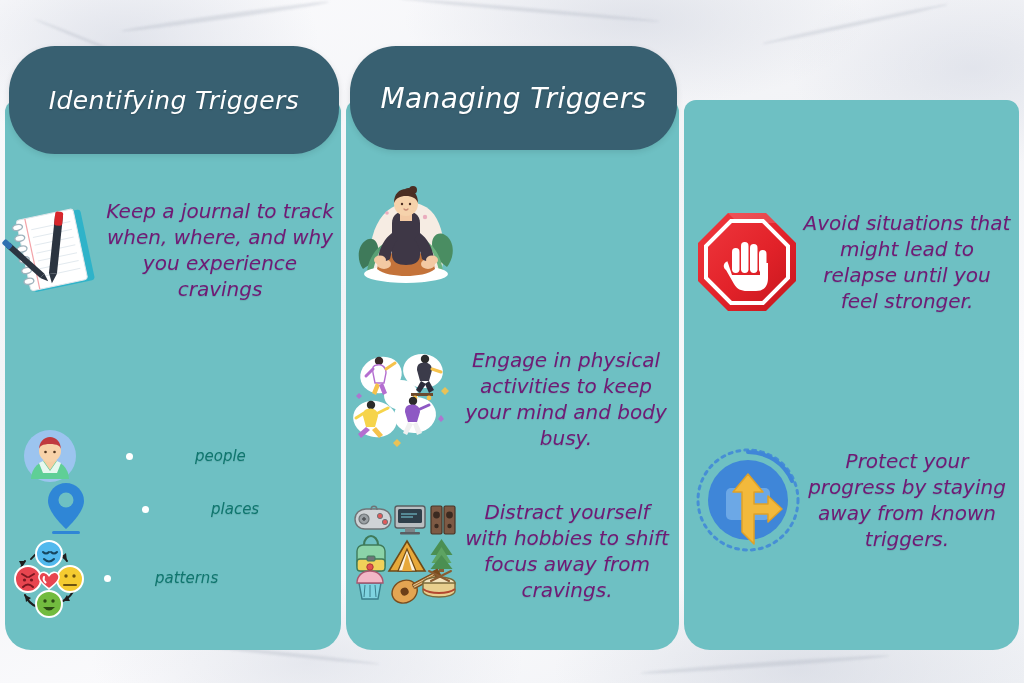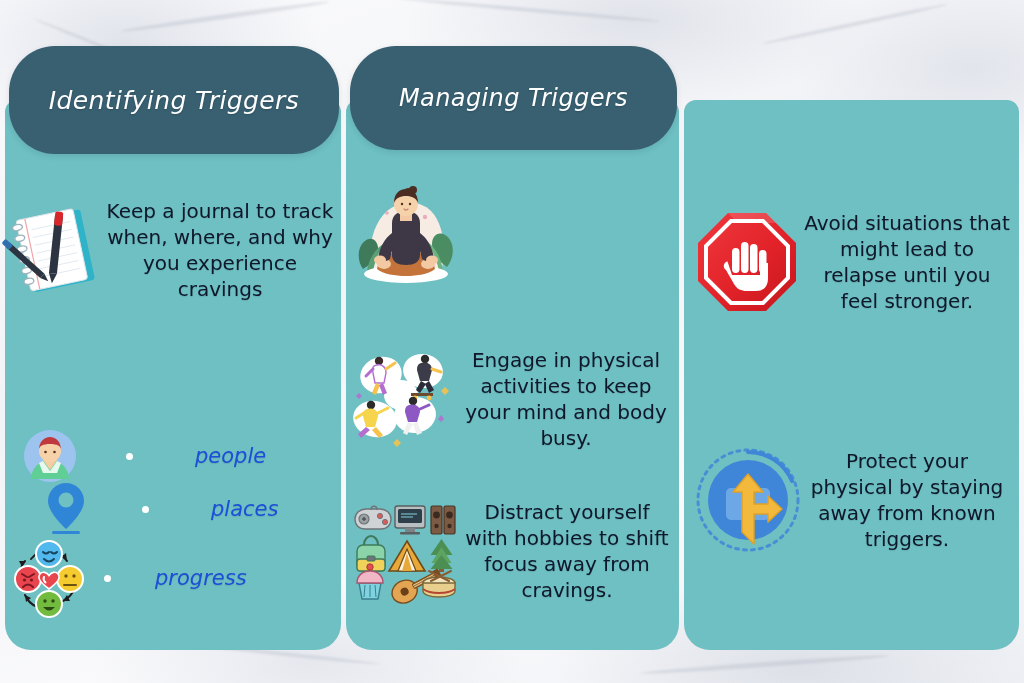--- a/index.html
+++ b/index.html
@@ -71,22 +71,23 @@
     display: flex;
     align-items: center;
   }
   .row-icon {
     flex: 0 0 auto;
     display: flex;
     align-items: center;
     justify-content: center;
   }
   .row-text {
-    color: #0f172a;
+    color: #701a75;
     font-family: "DejaVu Sans", sans-serif;
+    font-style: italic;
     line-height: 1.30;
     text-align: center;
     text-shadow: 0 1px 1px rgba(0,0,0,0.10);
   }
 
   .section-heading {
     position: absolute;
     color: #ffffff;
     font-family: "DejaVu Sans", sans-serif;
     font-style: italic;
@@ -112,24 +113,24 @@
   }
   .bullet-dot {
     width: 7px;
     height: 7px;
     border-radius: 50%;
     background: #ffffff;
     flex: 0 0 7px;
     margin-left: 48px;
   }
   .bullet-label {
-    color: #1d4ed8;
+    color: #0f766e;
     font-family: "DejaVu Sans", sans-serif;
     font-style: italic;
-    font-size: 21px;
+    font-size: 15px;
     margin-left: 62px;
     text-shadow: 0 1px 1px rgba(0,0,0,0.10);
     white-space: nowrap;
   }
 
   svg { display: block; overflow: visible; }
 </style>
 </head>
 <body>
 
@@ -253,27 +254,27 @@
         <circle cx="38" cy="69" r="13" fill="#72bb3f" stroke="#ffffff" stroke-width="2"></circle>
         <circle cx="34" cy="66" r="1.7" fill="#2b4a14"></circle>
           <circle cx="42" cy="66" r="1.7" fill="#2b4a14"></circle>
         <path d="M32 72q6 7 12 0z" fill="#2b4a14"></path>
 
         <path d="M38 54c-9-7-12-11-9-15 2.5-3.3 7-1.6 9 1.6 2-3.2 6.5-4.9 9-1.6 3 4 0 8-9 15z" fill="#e8454f" stroke="#ffffff" stroke-width="1.6"></path>
         <path d="M33 42c-1 2 0 4 1.5 5.5" stroke="#ffffff" stroke-width="2" fill="none" stroke-linecap="round"></path>
       </svg>
     </div>
     <div class="bullet-dot" style="margin-left:26px;"></div>
-    <div class="bullet-label" style="margin-left:44px;">progress</div>
+    <div class="bullet-label" style="margin-left:44px;">patterns</div>
   </div>
 
   <div class="card" style="left:346px; top:100px; width:333px; height:550px;"></div>
 
   <div class="card-header" style="left:350px; top:46px; width:327px; height:104px;">
-    <span class="card-header-title" style="font-size:24px;">Managing Triggers</span>
+    <span class="card-header-title" style="font-size:28px;">Managing Triggers</span>
   </div>
 
   <div class="row" style="left:350px; top:183px; width:328px; height:112px;">
     <div class="row-icon" style="width:112px;">
       <svg width="110" height="104" viewBox="0 0 110 104">
         <path d="M20 84c-4-22 2-48 16-60 12-10 32-12 44 0 13 13 16 42 10 60z" fill="#f6ece3"></path>
         <path d="M12 82c-6-8-6-22 2-28 6-5 12-1 13 6 1 8-5 16-15 22z" fill="#3f7a5a"></path>
         <path d="M16 84c2-14 10-24 18-28-6 8-10 18-12 28z" fill="#58a074"></path>
         <path d="M96 80c8-10 8-26-2-32-7-4-13 1-13 9 0 9 6 17 15 23z" fill="#4a8d62"></path>
         <path d="M92 84c-2-16-10-26-18-31 7 9 12 20 14 31z" fill="#6cb37f"></path>
@@ -475,16 +476,16 @@
   <div class="row" style="left:692px; top:430px; width:328px; height:140px;">
     <div class="row-icon" style="width:112px;">
       <svg width="108" height="108" viewBox="0 0 108 108">
         <circle cx="54" cy="54" r="50" fill="none" stroke="#3f86d8" stroke-width="3" stroke-dasharray="3 5" stroke-linecap="round" opacity="0.85"></circle>
         <path d="M54 6a48 48 0 0 1 44 29" fill="none" stroke="#3f86d8" stroke-width="4" stroke-linecap="round"></path>
         <circle cx="54" cy="54" r="40" fill="#3f86d8"></circle>
         <rect x="32" y="42" width="44" height="32" rx="5" fill="#6ca8e6"></rect>
         <path d="M48 86V46l-9 0 15-18 15 18h-9v12h14l0-8 14 13-14 13 0-8H60v30z" fill="#f2b93c" stroke="#e0a127" stroke-width="1.5" stroke-linejoin="round"></path>
       </svg>
     </div>
-    <div class="row-text" style="flex:1; font-size:20px; padding-right:10px;">Protect your physical by staying away from known triggers.</div>
+    <div class="row-text" style="flex:1; font-size:20px; padding-right:10px;">Protect your progress by staying away from known triggers.</div>
   </div>
 
 </div>
 
 </body></html>

